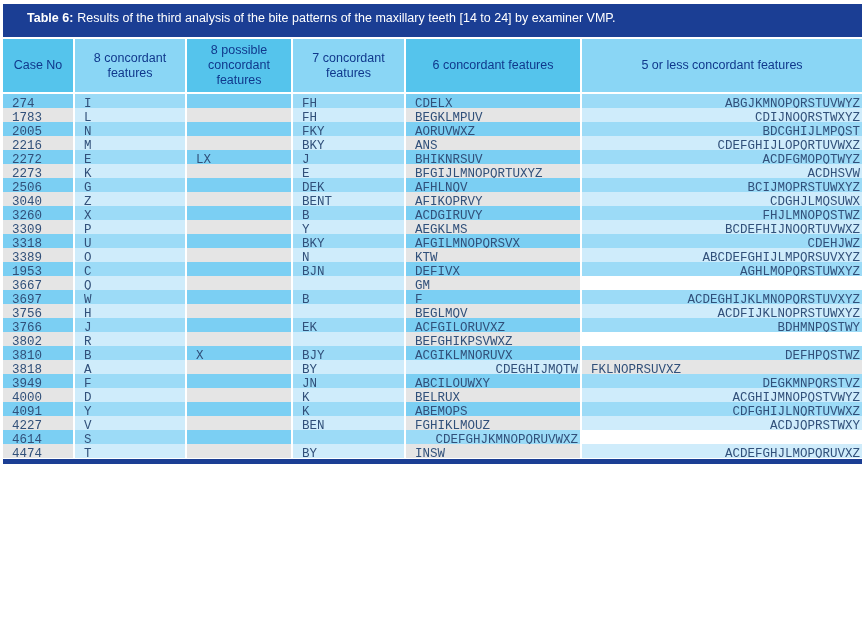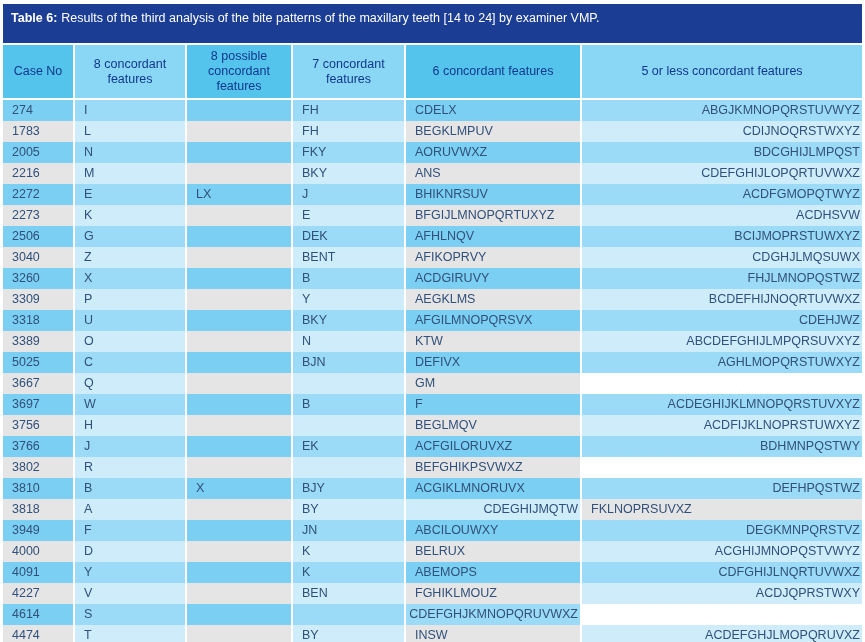--- a/index.html
+++ b/index.html
@@ -4,43 +4,43 @@
 <style>
   html,body{margin:0;padding:0;background:#ffffff;}
   body{
     width:865px;height:642px;overflow:hidden;
     font-family:"Liberation Sans","DejaVu Sans",sans-serif;
     -webkit-font-smoothing:antialiased;
   }
   .wrap{padding:4px 3px 0 3px;}
   
   .title-bar{
-    height:39px;line-height:29px;
+    height:33px;line-height:29px;
     background:var(--navy);
     color:#ffffff;font-size:12.5px;
-    padding-left:8px;white-space:nowrap;overflow:hidden;
+    padding-left:24px;white-space:nowrap;overflow:hidden;
   }
   .title-bar .t-label{font-weight:700;margin-right:4px;}
   
   .grid{
     display:grid;
     grid-template-columns:70px 110px 104px 111px 174px 280px;
     column-gap:2px;
   }
   .header-row{margin-top:2px;height:53px;}
   .header-cell{
     display:flex;align-items:center;justify-content:center;
     text-align:center;
     color:#10388C;font-size:12.5px;line-height:1.2;
     padding:2px 4px;box-sizing:border-box;
   }
   .header-cell.ca{background:#55C4EC;}
   .header-cell.cb{background:#8AD6F5;}
   #body{margin-top:2px;}
-  .row{height:21px;}
+  .row{height:14px;font-family:Liberation Mono, monospace;}
   .cell{
     font-size:12.5px;line-height:21px;color:#31507A;
     white-space:nowrap;overflow:hidden;box-sizing:border-box;
   }
   .cell.c0,.cell.c1,.cell.c2,.cell.c3,.cell.c4{padding-left:9px;text-align:left;}
   .cell.c5{text-align:right;padding:0 2px;}
   .rowA .ca{background:#7BCFF3;}
   .rowA .cb{background:#9CDBF7;}
   .rowB .ca{background:#e5e5e5;}
   .rowB .cb{background:#CFECFB;}
@@ -156,21 +156,21 @@
       </div>
       <div class="grid row rowB">
         <div class="cell c0 ca">3389</div>
         <div class="cell c1 cb">O</div>
         <div class="cell c2 ca"></div>
         <div class="cell c3 cb">N</div>
         <div class="cell c4 ca">KTW</div>
         <div class="cell c5 cb">ABCDEFGHIJLMPQRSUVXYZ</div>
       </div>
       <div class="grid row rowA">
-        <div class="cell c0 ca">5025</div>
+        <div class="cell c0 ca">1953</div>
         <div class="cell c1 cb">C</div>
         <div class="cell c2 ca"></div>
         <div class="cell c3 cb">BJN</div>
         <div class="cell c4 ca">DEFIVX</div>
         <div class="cell c5 cb">AGHLMOPQRSTUWXYZ</div>
       </div>
       <div class="grid row rowB">
         <div class="cell c0 ca">3667</div>
         <div class="cell c1 cb">Q</div>
         <div class="cell c2 ca"></div>

